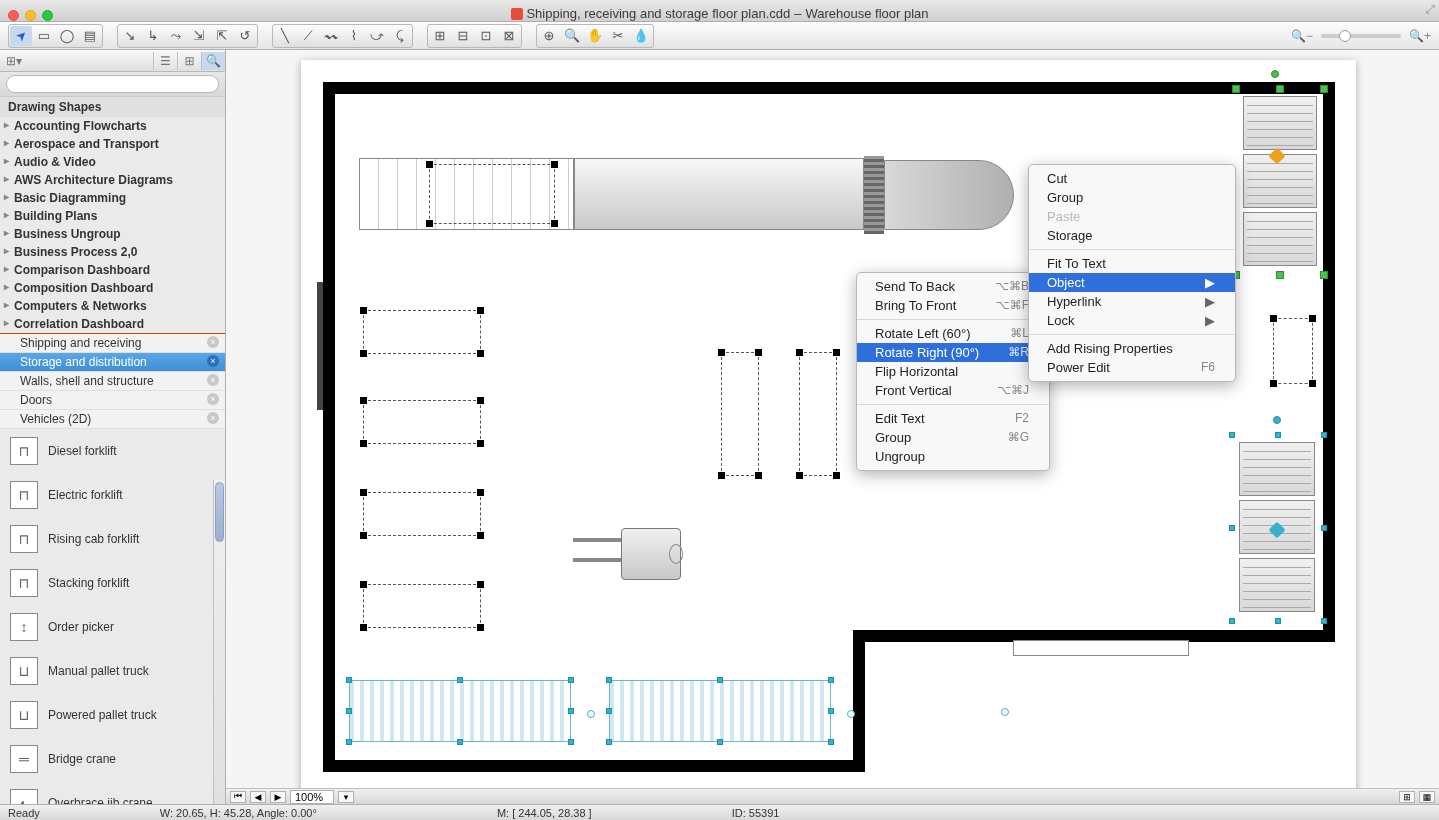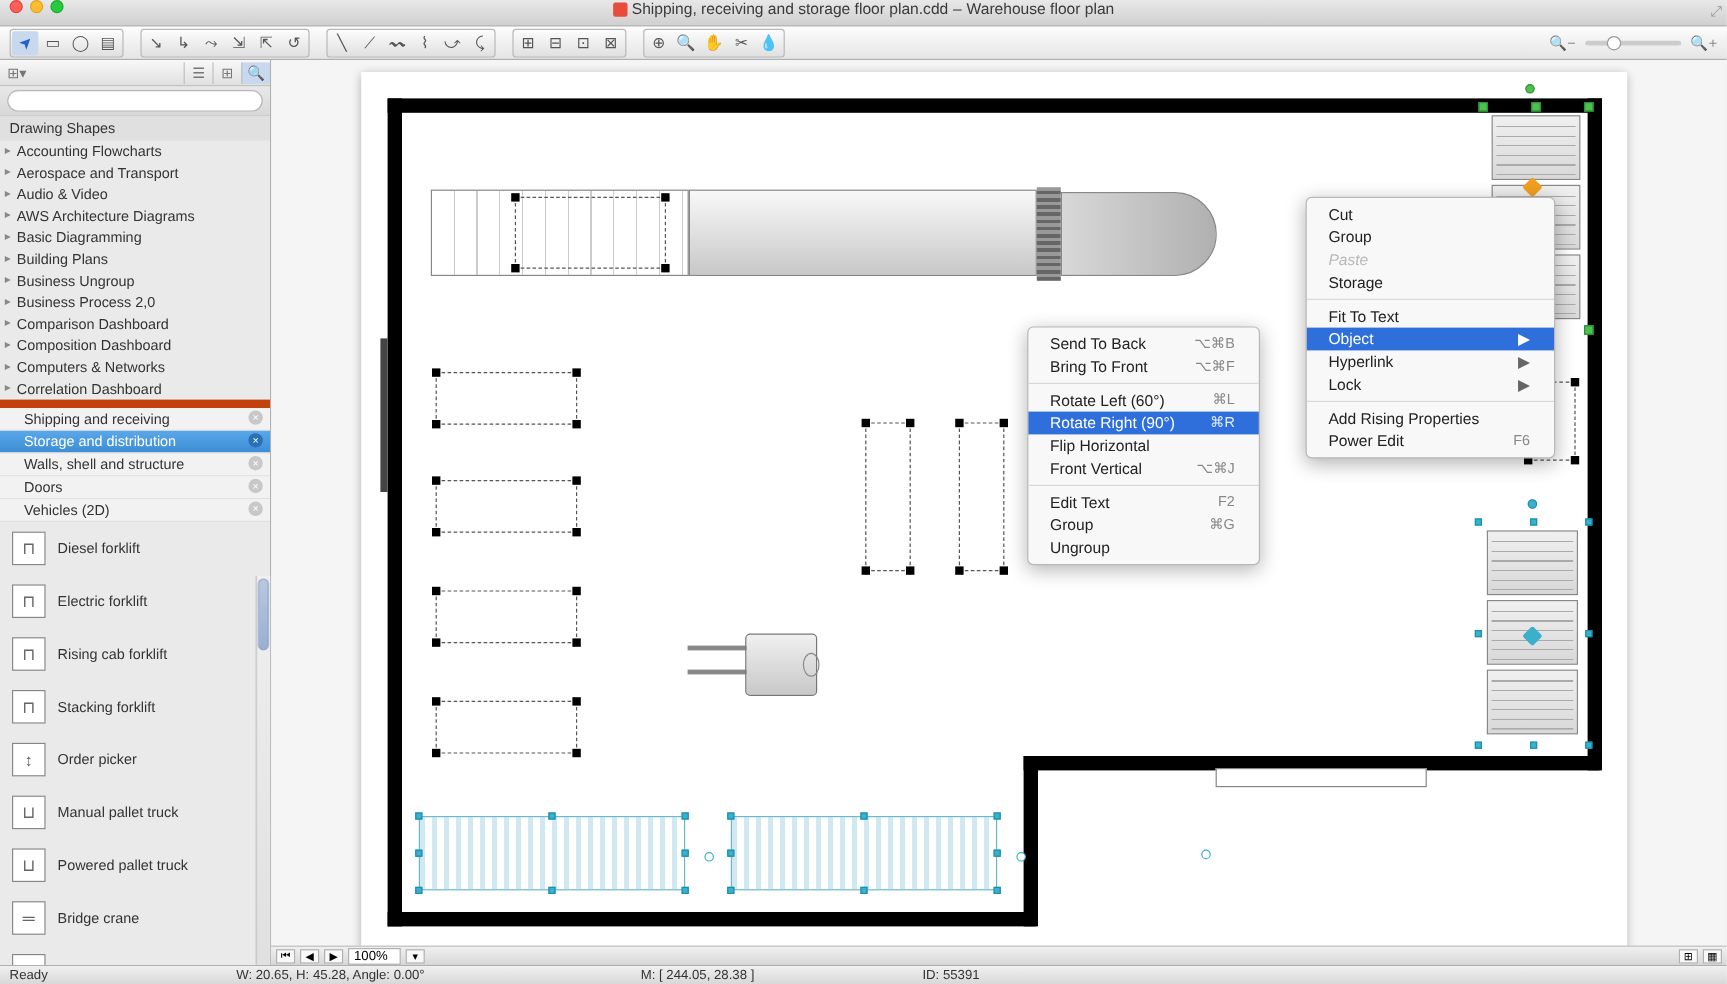--- a/index.html
+++ b/index.html
@@ -1,19 +1,19 @@
 <!DOCTYPE html>
 <html><head>
 <meta charset="utf-8">
 <style>
 * { box-sizing: border-box; margin: 0; padding: 0; font-family: -apple-system, "Lucida Grande", sans-serif; }
 body { width: 1439px; height: 820px; background: #ececec; overflow: hidden; position: relative; font-size: 12px; }
 
 
-.titlebar { height: 22px; background: linear-gradient(#e8e8e8, #d0d0d0); border-bottom: 1px solid #b0b0b0; display: flex; align-items: flex-start; position: relative; }
+.titlebar { height: 22px; background: linear-gradient(#e8e8e8, #d0d0d0); border-bottom: 1px solid #b0b0b0; display: flex; align-items: flex-end; position: relative; }
 .traffic { display: flex; gap: 6px; padding-left: 8px; }
 .traffic span { width: 11px; height: 11px; border-radius: 50%; display: block; }
 .tr-close { background: #ff5f56; border: 1px solid #e0443e; }
 .tr-min { background: #ffbd2e; border: 1px solid #dea123; }
 .tr-max { background: #27c93f; border: 1px solid #1aab29; }
 .title-text { position: absolute; left: 50%; transform: translateX(-50%); font-size: 13px; color: #3a3a3a; display: flex; align-items: center; gap: 4px; }
 .doc-icon { width: 12px; height: 12px; background: #e74c3c; border-radius: 2px; }
 .expand-icon { position: absolute; right: 4px; top: 2px; color: #999; }
 
 
@@ -31,21 +31,21 @@
 .view-switch { height: 22px; background: linear-gradient(#f8f8f8,#e0e0e0); border-bottom: 1px solid #b8b8b8; display: flex; align-items: center; }
 .vs-left { width: 28px; display: flex; justify-content: center; align-items: center; color: #777; }
 .vs-mid { flex: 1; }
 .vs-btn { width: 24px; height: 18px; display: flex; justify-content: center; align-items: center; border-left: 1px solid #c0c0c0; color: #777; }
 .vs-btn.active { background: #c8d8ee; }
 .search-row { padding: 3px 6px; border-bottom: 1px solid #c8c8c8; background: linear-gradient(#e8e8e8,#d8d8d8); }
 .search-field { width: 100%; height: 18px; border: 1px solid #b8b8b8; border-radius: 9px; padding: 0 8px 0 20px; font-size: 11px; background: #fff; position: relative; }
 .search-wrap { position: relative; }
 .search-wrap::before { content: "🔍"; position: absolute; left: 5px; top: 1px; font-size: 10px; color: #888; }
 
-.cat-list { border-bottom: 7px solid #c2410c; }
+.cat-list { border-bottom: 1px solid #c2410c; font-weight: bold; }
 .cat-head { padding: 3px 8px; font-size: 12px; color: #333; background: #e0e0e0; }
 .cat-item { padding: 2px 6px 2px 14px; font-size: 12px; color: #333; cursor: pointer; position: relative; }
 .cat-item::before { content: "▸"; position: absolute; left: 4px; top: 2px; font-size: 10px; color: #888; }
 
 .lib-list { }
 .lib-item { padding: 2px 20px; font-size: 12px; color: #333; cursor: pointer; position: relative; background: #f2f2f2; border-bottom: 1px solid #e0e0e0; }
 .lib-item .close-x { position: absolute; right: 6px; top: 2px; width: 12px; height: 12px; background: #c8c8c8; border-radius: 50%; font-size: 9px; display: flex; align-items: center; justify-content: center; color: #fff; }
 .lib-item.selected { background: linear-gradient(#5aa7e8,#3d8ed6); color: #fff; }
 .lib-item.selected .close-x { background: #2a70b8; }
 
@@ -64,21 +64,21 @@
 .sel-handle { position: absolute; width: 7px; height: 7px; background: #000; }
 .crane { position: absolute; border: 1px solid #6bb8cc; background: repeating-linear-gradient(90deg,#d0e8f0 0,#d0e8f0 4px,#fff 4px,#fff 10px); }
 .crane-h { position: absolute; width: 6px; height: 6px; background: #3ab0cc; border: 1px solid #1a90ac; }
 .rack { position: absolute; background: linear-gradient(#f0f0f0,#d8d8d8); border: 1px solid #888; }
 .rack-lines::after { content: ""; position: absolute; inset: 3px; background: repeating-linear-gradient(0deg,#aaa 0,#aaa 1px,transparent 1px,transparent 8px); }
 .grn-handle { position: absolute; width: 8px; height: 8px; background: #4dc050; border: 1px solid #2a9030; }
 
 
 .ctx-menu { position: absolute; background: #f8f8f8; border: 1px solid #b8b8b8; border-radius: 5px; box-shadow: 0 4px 16px rgba(0,0,0,0.3); padding: 4px 0; font-size: 13px; }
 .ctx-item { padding: 2px 20px 2px 18px; cursor: default; display: flex; justify-content: space-between; gap: 24px; color: #222; }
-.ctx-item.disabled { color: #b8b8b8; font-style: italic; }
+.ctx-item.disabled { color: #b8b8b8; }
 .ctx-item.hl { background: #2f6fdb; color: #fff; }
 .ctx-item .sc { color: #888; font-size: 12px; }
 .ctx-item.hl .sc { color: #e0ecff; }
 .ctx-item .arrow { color: #666; }
 .ctx-item.hl .arrow { color: #fff; }
 .ctx-sep { height: 1px; background: #d8d8d8; margin: 4px 0; }
 
 
 .status { position: absolute; bottom: 0; left: 0; right: 0; height: 16px; background: linear-gradient(#f0f0f0,#d8d8d8); border-top: 1px solid #b0b0b0; display: flex; align-items: center; gap: 60px; font-size: 11px; color: #333; padding: 0 8px; }
 .ruler-bar { position: absolute; left: 226px; right: 0; bottom: 16px; height: 16px; background: linear-gradient(#f0f0f0,#d8d8d8); border-top: 1px solid #c0c0c0; display: flex; align-items: center; gap: 4px; padding: 0 4px; font-size: 11px; }
@@ -401,21 +401,21 @@
   <div class="ctx-item">
       <span>Group</span>
       <span class="sc">⌘G</span>
     </div>
   <div class="ctx-item">
       <span>Ungroup</span>
       <span class="sc"></span>
     </div>
 </div>
 
-<div class="ctx-menu" style="left:1088px; top:164px; width:208px">
+<div class="ctx-menu" style="left:1028px; top:164px; width:208px">
   <div class="ctx-item">
       <span>Cut</span>
     </div>
   <div class="ctx-item">
       <span>Group</span>
     </div>
   <div class="ctx-item disabled">
       <span>Paste</span>
     </div>
   <div class="ctx-item">
@@ -453,16 +453,16 @@
   <div class="rb-btn">▶</div>
   <input class="zoom-field" value="100%" style="">
   <div class="rb-btn">▾</div>
   <div style="flex:1"></div>
   <div class="rb-btn">⊞</div>
   <div class="rb-btn">▦</div>
 </div>
 
 <div class="status">
   <span>Ready</span>
-  <span style="margin-left:97px">W: 20.65,  H: 45.28,  Angle: 0.00°</span>
+  <span style="margin-left:60px">W: 20.65,  H: 45.28,  Angle: 0.00°</span>
   <span style="margin-left:120px">M: [ 244.05, 28.38 ]</span>
   <span style="margin-left:80px">ID: 55391</span>
 </div>
 
 </body></html>

